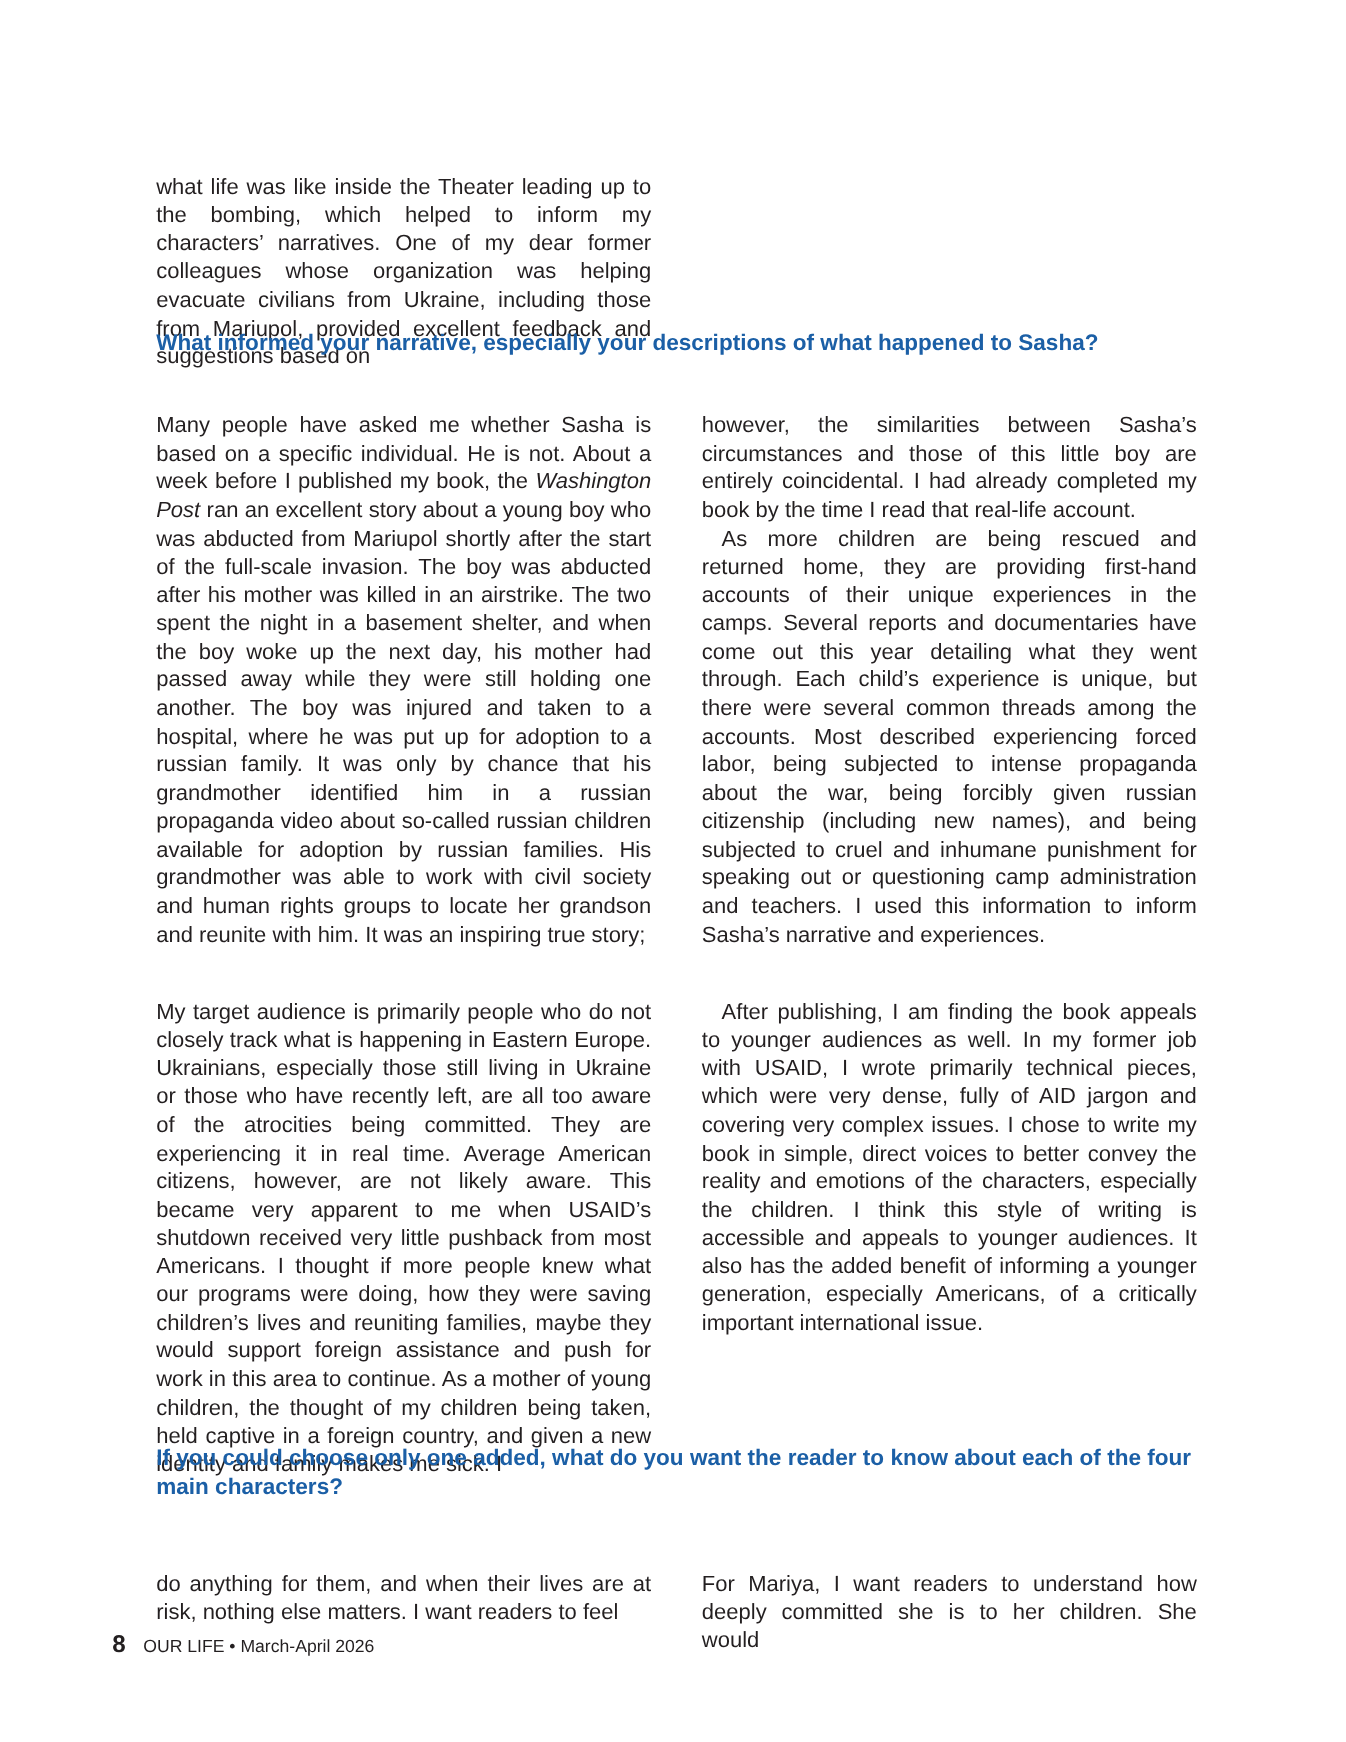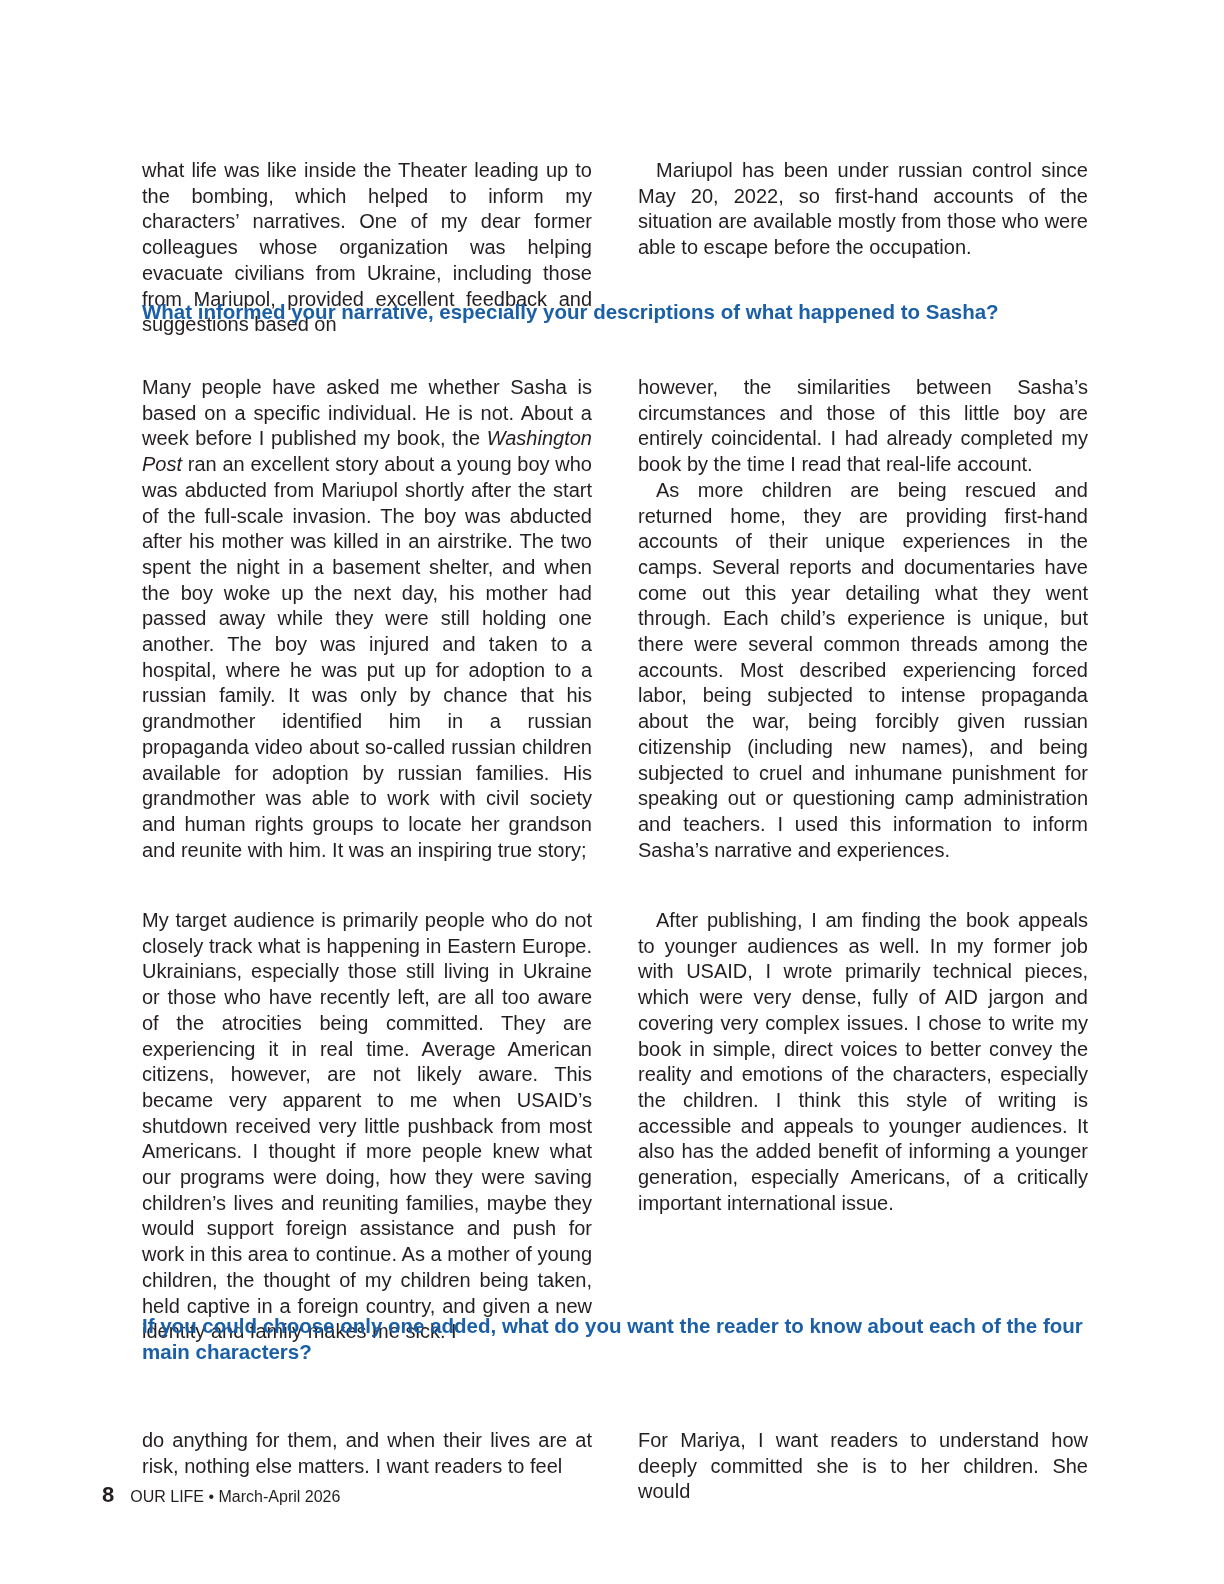--- a/index.html
+++ b/index.html
@@ -40,21 +40,20 @@
 </head>
 <body>
 
 <div class="page">
 
   <div class="row body-text" style="top:121px;">
     <div class="col">
       <p>what life was like inside the Theater leading up to the bombing, which helped to inform my characters’ narratives. One of my dear former colleagues whose organization was helping evacuate civilians from Ukraine, including those from Mariupol, provided excellent feedback and suggestions based on</p>
     </div>
     <div class="col">
-      <p class="indent">Mariupol has been under russian control since May 20, 2022, so first-hand accounts of the situation are available mostly from those who were able to escape before the occupation.</p>
     </div>
   </div>
 
   <h2 class="heading" style="top:299px;">What informed your narrative, especially your descriptions of what happened to Sasha?</h2>
   <div class="row body-text" style="top:338px;">
     <div class="col">
       <p><span>Many people have asked me whether Sasha is based on a specific individual. He is not. About a week before I published my book, the </span><em>Washington Post</em><span> ran an excellent story about a young boy who was abducted from Mariupol shortly after the start of the full-scale invasion. The boy was abducted after his mother was killed in an airstrike. The two spent the night in a basement shelter, and when the boy woke up the next day, his mother had passed away while they were still holding one another. The boy was injured and taken to a hospital, where he was put up for adoption to a russian family. It was only by chance that his grandmother identified him in a russian propaganda video about so-called russian children available for adoption by russian families. His grandmother was able to work with civil society and human rights groups to locate her grandson and reunite with him. It was an inspiring true story;</span></p>
     </div>
     <div class="col">
       <p>however, the similarities between Sasha’s circumstances and those of this little boy are entirely coincidental. I had already completed my book by the time I read that real-life account.</p>

